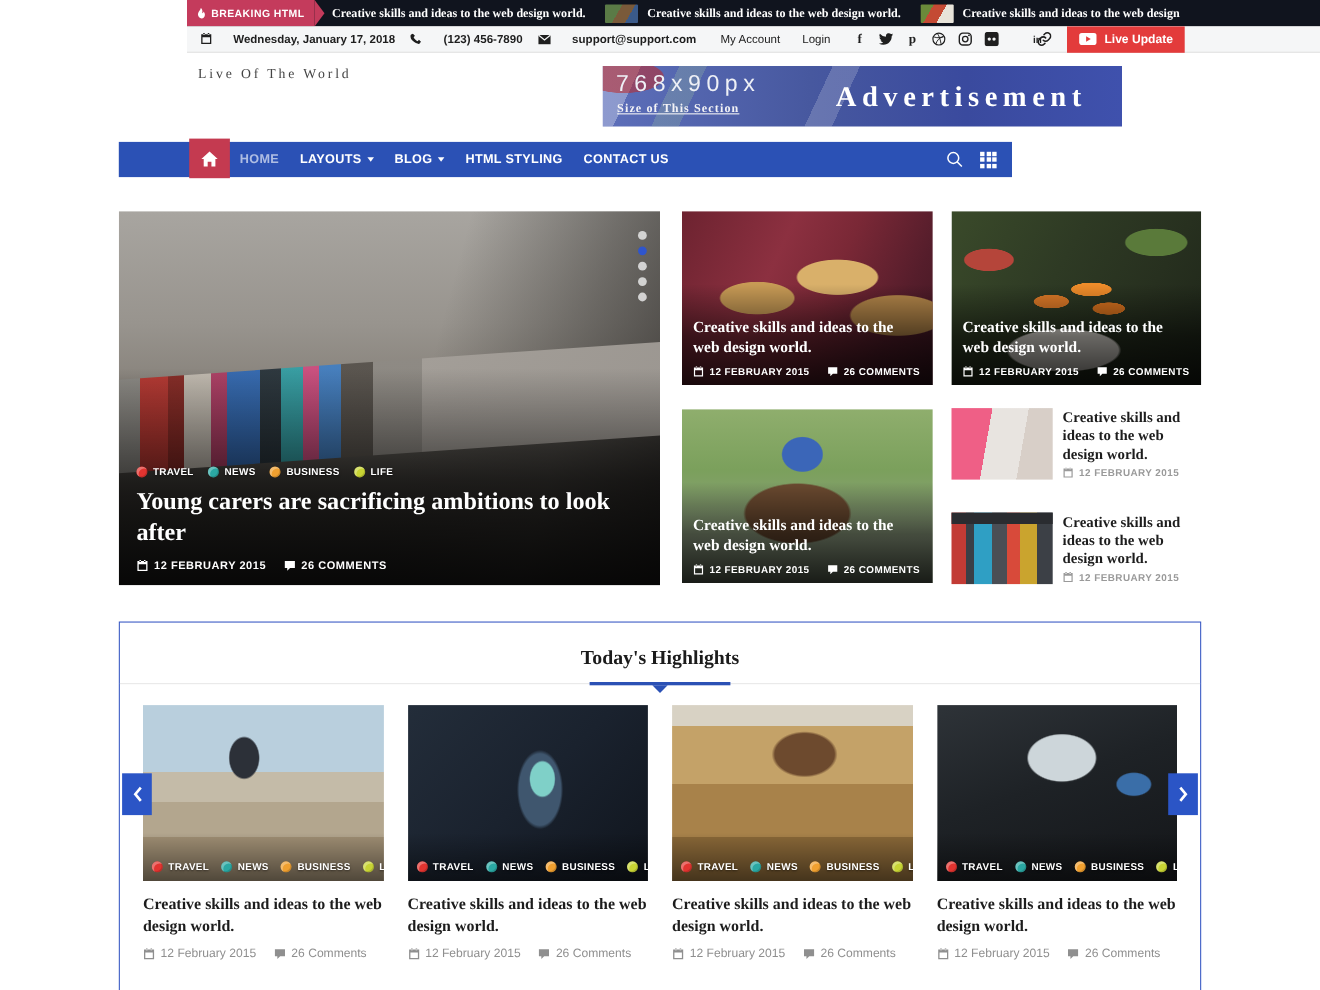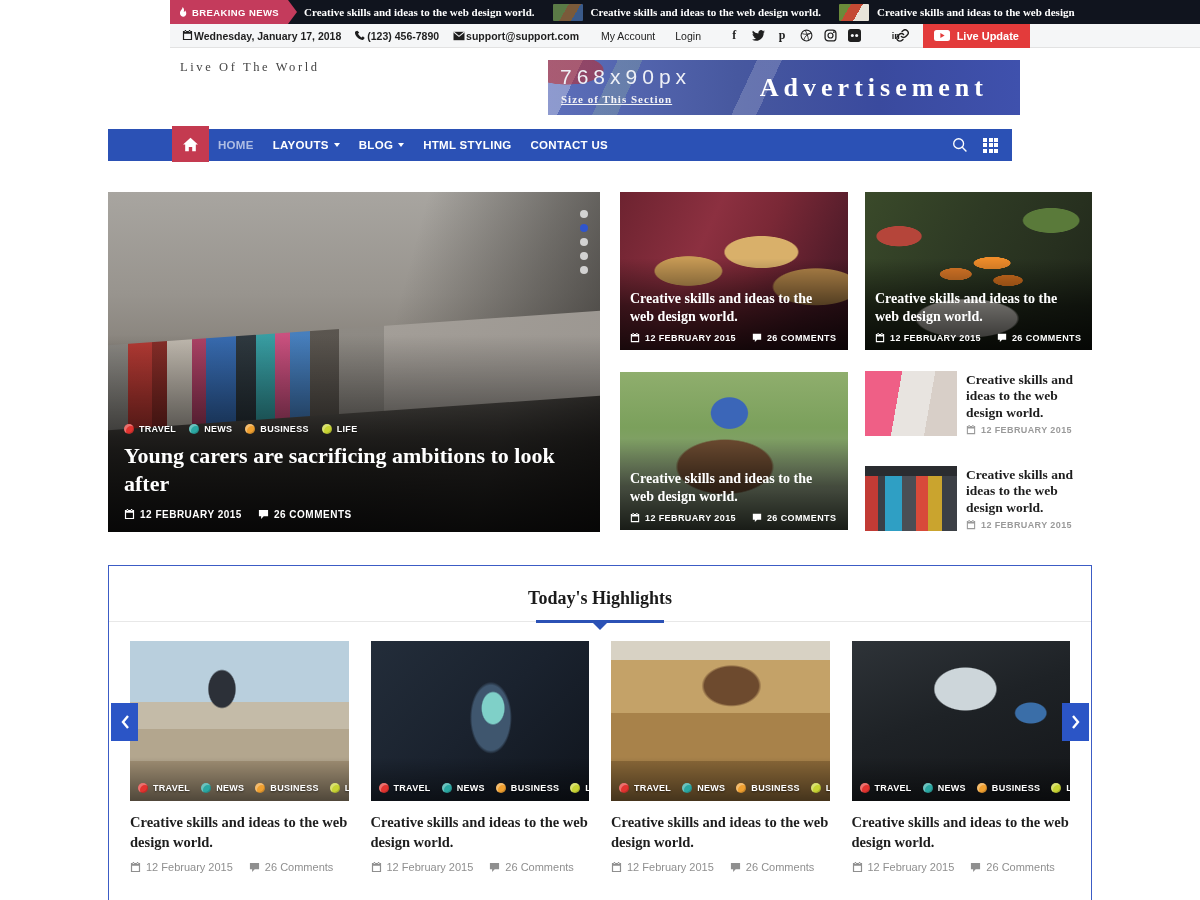--- a/index.html
+++ b/index.html
@@ -17,21 +17,21 @@
   .bn-item{display:flex;align-items:center;gap:8px;flex:none;}
   .bn-thumb{width:30px;height:17px;border-radius:1px;}
   .bn-t1{background:linear-gradient(120deg,#5a7a46 0 40%,#7a5a3a 40% 70%,#3a5a8a 70% 100%);}
   .bn-t2{background:linear-gradient(120deg,#6a8a3a 0 30%,#c44a34 30% 60%,#e8e4da 60% 100%);}
   .bn-text{color:#fff;font:700 11px "Liberation Serif",serif;white-space:nowrap;}
 
   
   #topbar{position:absolute;left:170px;top:24px;width:1030px;height:24px;background:#f5f6f7;
           border-bottom:1px solid #e2e2e2;box-sizing:border-box;display:flex;align-items:center;
           padding-left:12px;color:#1e1e1e;font-size:10.5px;font-weight:700;}
-  .tb-item{display:flex;align-items:center;gap:1px;margin-right:14px;white-space:nowrap;}
+  .tb-item{display:flex;align-items:center;gap:19px;margin-right:14px;white-space:nowrap;}
   .tb-link{margin-right:20px;white-space:nowrap;cursor:pointer;font-weight:400;color:#222;}
   .tb-social{margin-left:auto;display:flex;align-items:center;gap:11px;color:#1f1f1f;}
   .soc{width:13px;height:13px;display:flex;align-items:center;justify-content:center;cursor:pointer;}
   .soc-letter{font:700 12px "Liberation Serif",serif;color:#1f1f1f;}
   .soc-in{font:700 9px "Liberation Sans",sans-serif;color:#1f1f1f;padding-left:35px;}
   .live-btn{height:24px;background:#e33b3b;color:#fff;display:flex;align-items:center;gap:7px;
             padding:0 11px;font-size:11px;font-weight:700;margin-left:14px;margin-right:170px;
             flex:none;cursor:pointer;}
 
   
@@ -49,21 +49,21 @@
           rgba(255,255,255,.18) 42% 47%,rgba(255,255,255,0) 47%),
         linear-gradient(90deg,#5d6fba 0%,#47589f 40%,#3a4a9e 70%,#3f51ad 100%);}
   .ad-size{position:absolute;left:12px;top:5px;font:400 21px "Liberation Sans",sans-serif;
            letter-spacing:5px;color:#eef0f6;}
   .ad-caption{position:absolute;left:13px;top:33px;font:700 11px "Liberation Serif",serif;
            letter-spacing:1px;color:#f3f3f6;text-decoration:underline;}
   .ad-label{position:absolute;right:32px;top:13px;font:700 26px "Liberation Serif",serif;
            letter-spacing:5px;color:#fff;}
 
   
-  #nav{position:absolute;left:108px;top:129px;width:904px;height:32px;background:#2b51b5;}
+  #nav{position:absolute;left:108px;top:129px;width:812px;height:32px;background:#2b51b5;}
   .home-btn{position:absolute;left:64px;top:-3px;width:37px;height:36px;background:#c43a50;
             display:flex;align-items:center;justify-content:center;cursor:pointer;}
   .nav-menu{position:absolute;left:110px;top:0;height:32px;display:flex;align-items:center;gap:19px;}
   .nav-item{display:flex;align-items:center;color:#fff;font-size:11.5px;font-weight:700;
             letter-spacing:.3px;cursor:pointer;}
   .nav-item.dim{color:rgba(255,255,255,.62);}
   .caret{display:inline-block;margin-left:5px;border-left:3.5px solid transparent;
          border-right:3.5px solid transparent;border-top:4px solid #fff;}
   .nav-icons{position:absolute;right:14px;top:0;height:32px;display:flex;align-items:center;gap:15px;}
   .grid-icon{display:grid;grid-template-columns:repeat(3,4px);grid-gap:1.5px;cursor:pointer;}
@@ -182,21 +182,21 @@
 </head>
 <body>
 
 <div id="page">
 
   <div id="breaking">
     <div class="bn-label">
       <svg width="9" height="11" viewBox="0 0 10 12" fill="#fff">
           <path d="M5 0C5.3 2.4 2.2 3.6 2.2 6.8c0 2.4 1.9 3.9 3.6 3.9 1.8 0 3.4-1.5 3.4-3.8 0-1.2-.6-2.3-1.3-3.1-.2 1-.8 1.6-1.5 1.6C7 3.6 6.8 1.3 5 0z"></path>
         </svg>
-      <span>BREAKING NEWS</span>
+      <span>BREAKING HTML</span>
     </div>
     <div class="bn-item" style="margin-left:16px;">
       <span class="bn-text">Creative skills and ideas to the web design world.</span>
     </div>
     <div class="bn-item" style="margin-left:18px;">
       <span class="bn-thumb bn-t1"></span>
       <span class="bn-text">Creative skills and ideas to the web design world.</span>
     </div>
     <div class="bn-item" style="margin-left:18px;">
       <span class="bn-thumb bn-t2"></span>

